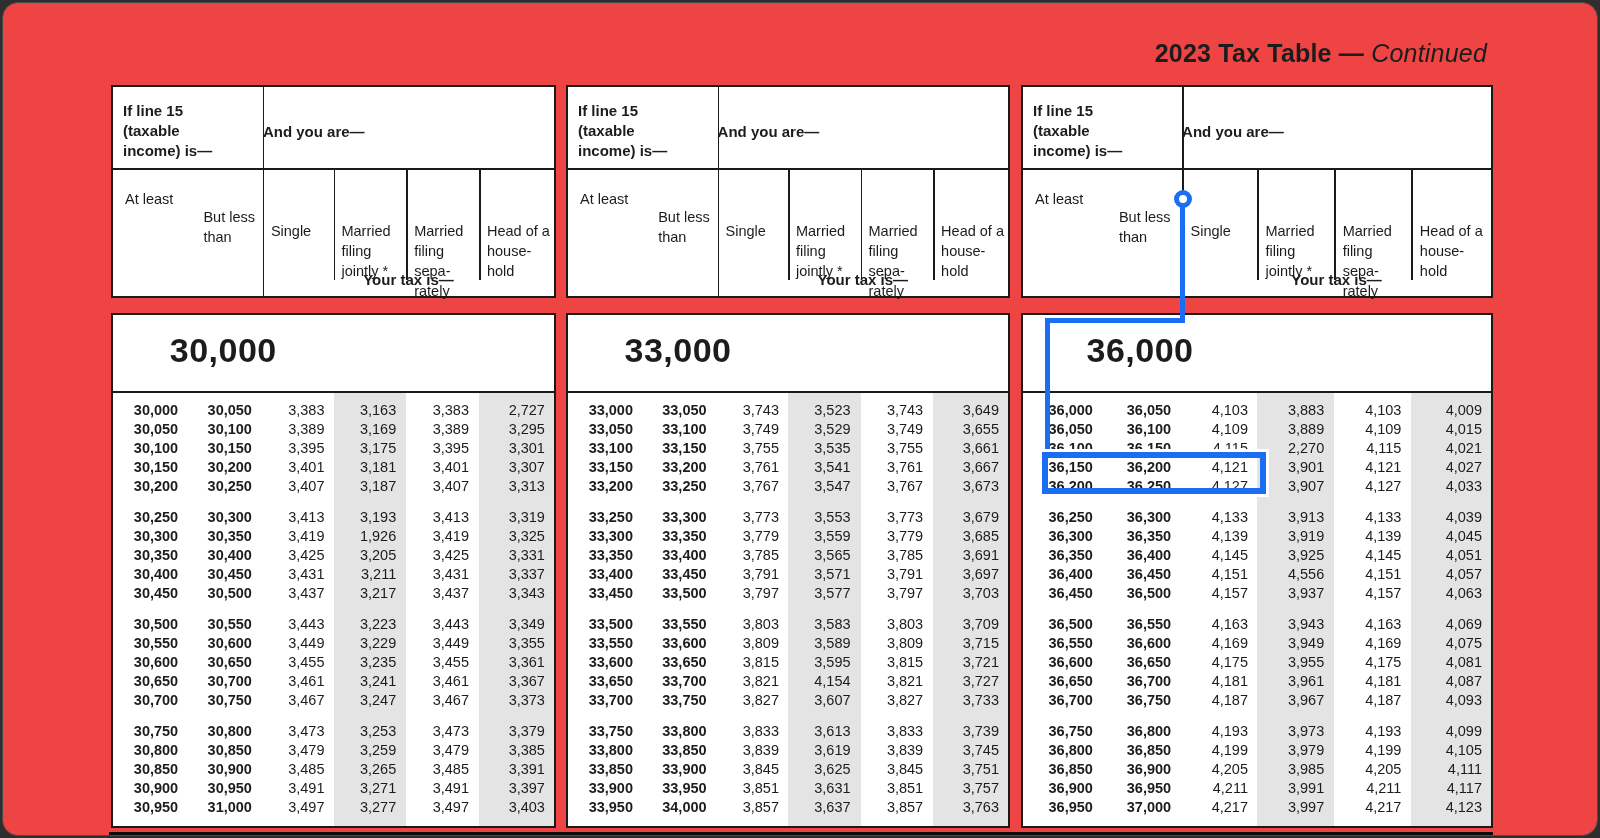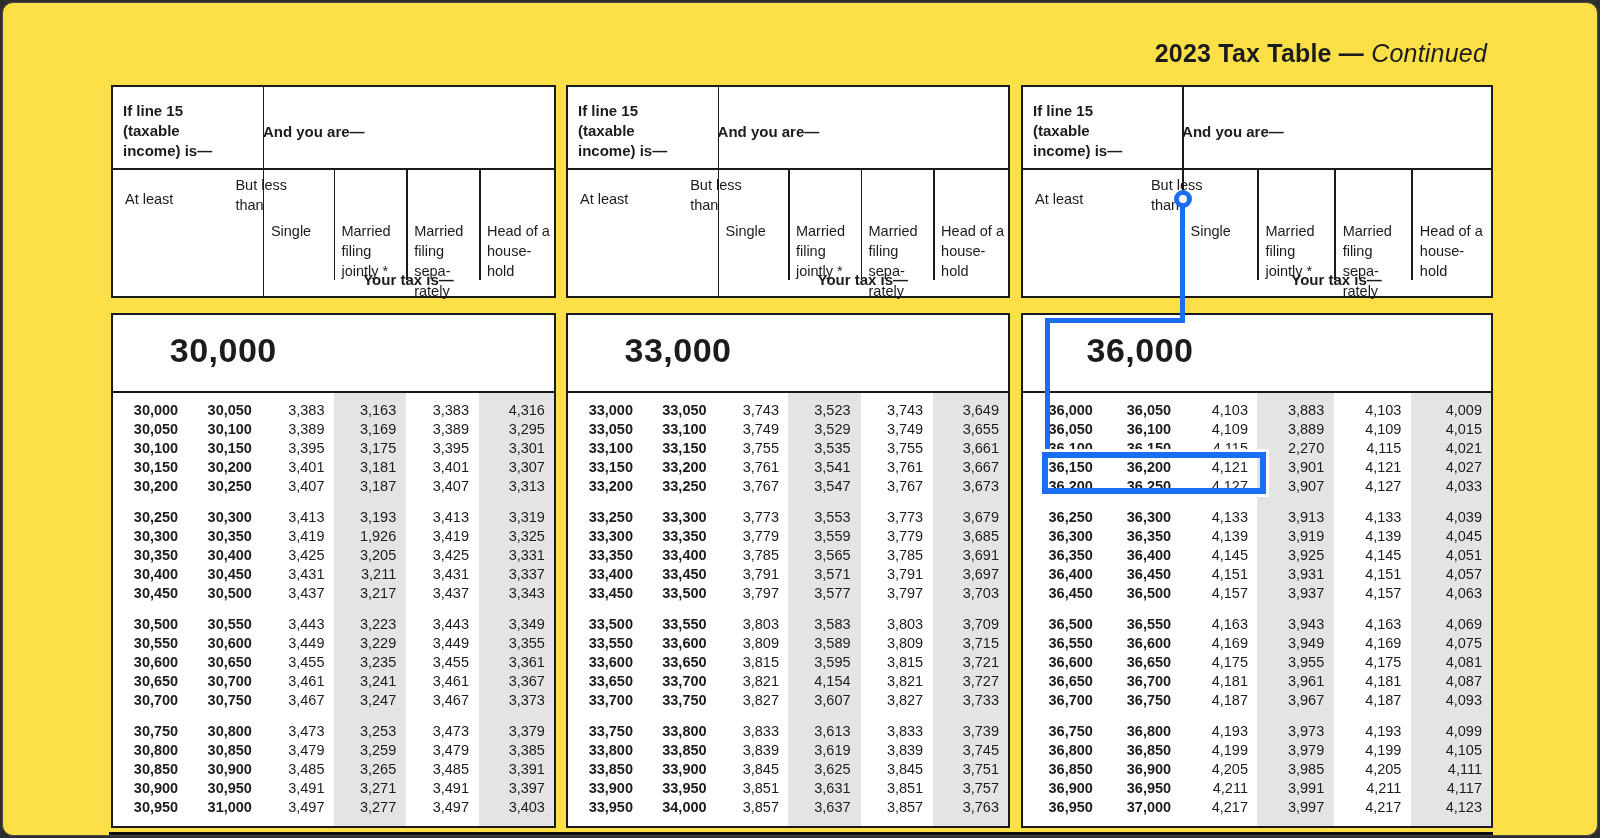--- a/index.html
+++ b/index.html
@@ -4,23 +4,23 @@
 <style>
   html,body{margin:0;padding:0;}
   body{
     width:1600px;height:838px;position:relative;
     background:#2e2e2e;
     font-family:"Liberation Sans", sans-serif;
     -webkit-font-smoothing:antialiased;
   }
   .page{
     position:absolute;inset:2px;
-    background:#fde047;
+    background:#ef4444;
     border:1.5px solid #4a4a4a;
-    border-radius:11px;
+    border-radius:16px;
     overflow:hidden;
     padding-left:32px;
   }
   
   .title{
     position:absolute;top:36px;right:110px;
     font-size:25px;color:#1c1c1c;letter-spacing:.2px;
     white-space:nowrap;
   }
   .title .b{font-weight:bold;}
@@ -42,21 +42,21 @@
 
   .income-label{
     position:absolute;left:10px;top:14px;width:110px;
     font-weight:bold;font-size:15px;line-height:20px;color:#1c1c1c;
   }
   .and-you-are{
     position:absolute;left:34%;top:36px;right:0;text-align:left;
     font-weight:bold;font-size:15px;color:#1c1c1c;
   }
   .at-least{position:absolute;left:12px;top:102px;width:60px;font-size:14.5px;line-height:20px;color:#1c1c1c;}
-  .but-less{position:absolute;left:20.5%;top:88px;width:60px;font-size:14.5px;line-height:20px;color:#1c1c1c;margin-left:32px;}
+  .but-less{position:absolute;left:20.5%;top:120px;width:60px;font-size:14.5px;line-height:20px;color:#1c1c1c;}
   .fs{position:absolute;top:102px;font-size:14.5px;line-height:20px;color:#1c1c1c;margin-top:32px;}
   .fs0{left:35.8%;width:14%;}
   .fs1{left:51.8%;width:14.2%;}
   .fs2{left:68.3%;width:14.2%;}
   .fs3{left:84.8%;width:14.5%;}
   .your-tax{
     position:absolute;left:34%;right:0;bottom:8px;text-align:center;
     font-weight:bold;font-size:15px;color:#1c1c1c;
   }
   .section{
@@ -137,21 +137,21 @@
       <div class="band mfj"></div>
       <div class="band hoh"></div>
       <div class="rows">
           <div class="group">
             <div class="drow">
               <span class="c1">30,000</span>
               <span class="c2">30,050</span>
               <span class="c3">3,383</span>
               <span class="c4">3,163</span>
               <span class="c5">3,383</span>
-              <span class="c6">4,316</span>
+              <span class="c6">2,727</span>
             </div>
             <div class="drow">
               <span class="c1">30,050</span>
               <span class="c2">30,100</span>
               <span class="c3">3,389</span>
               <span class="c4">3,169</span>
               <span class="c5">3,389</span>
               <span class="c6">3,295</span>
             </div>
             <div class="drow">
@@ -593,21 +593,21 @@
               <span class="c2">36,400</span>
               <span class="c3">4,145</span>
               <span class="c4">3,925</span>
               <span class="c5">4,145</span>
               <span class="c6">4,051</span>
             </div>
             <div class="drow">
               <span class="c1">36,400</span>
               <span class="c2">36,450</span>
               <span class="c3">4,151</span>
-              <span class="c4">3,931</span>
+              <span class="c4">4,556</span>
               <span class="c5">4,151</span>
               <span class="c6">4,057</span>
             </div>
             <div class="drow">
               <span class="c1">36,450</span>
               <span class="c2">36,500</span>
               <span class="c3">4,157</span>
               <span class="c4">3,937</span>
               <span class="c5">4,157</span>
               <span class="c6">4,063</span>

